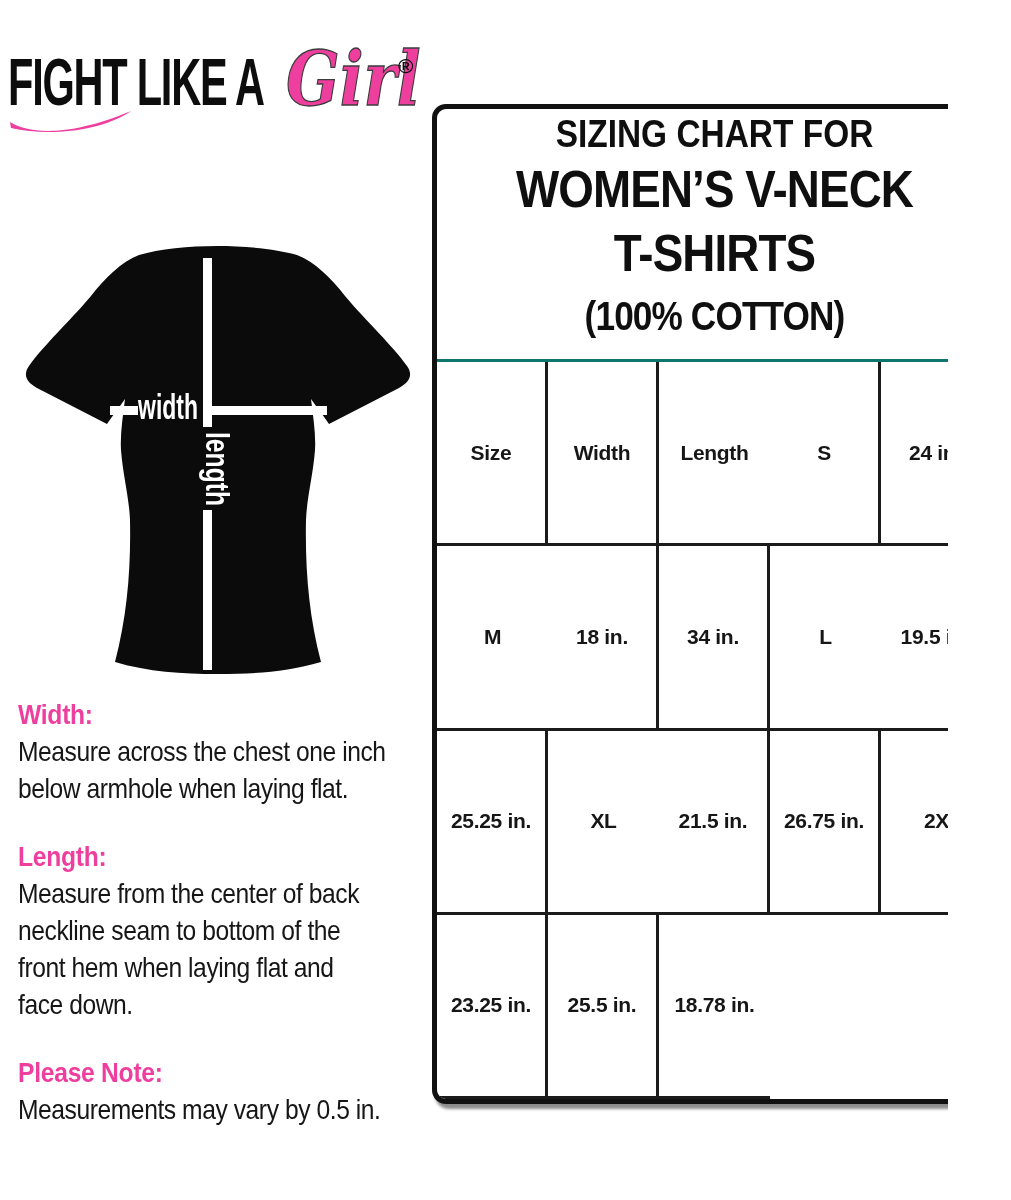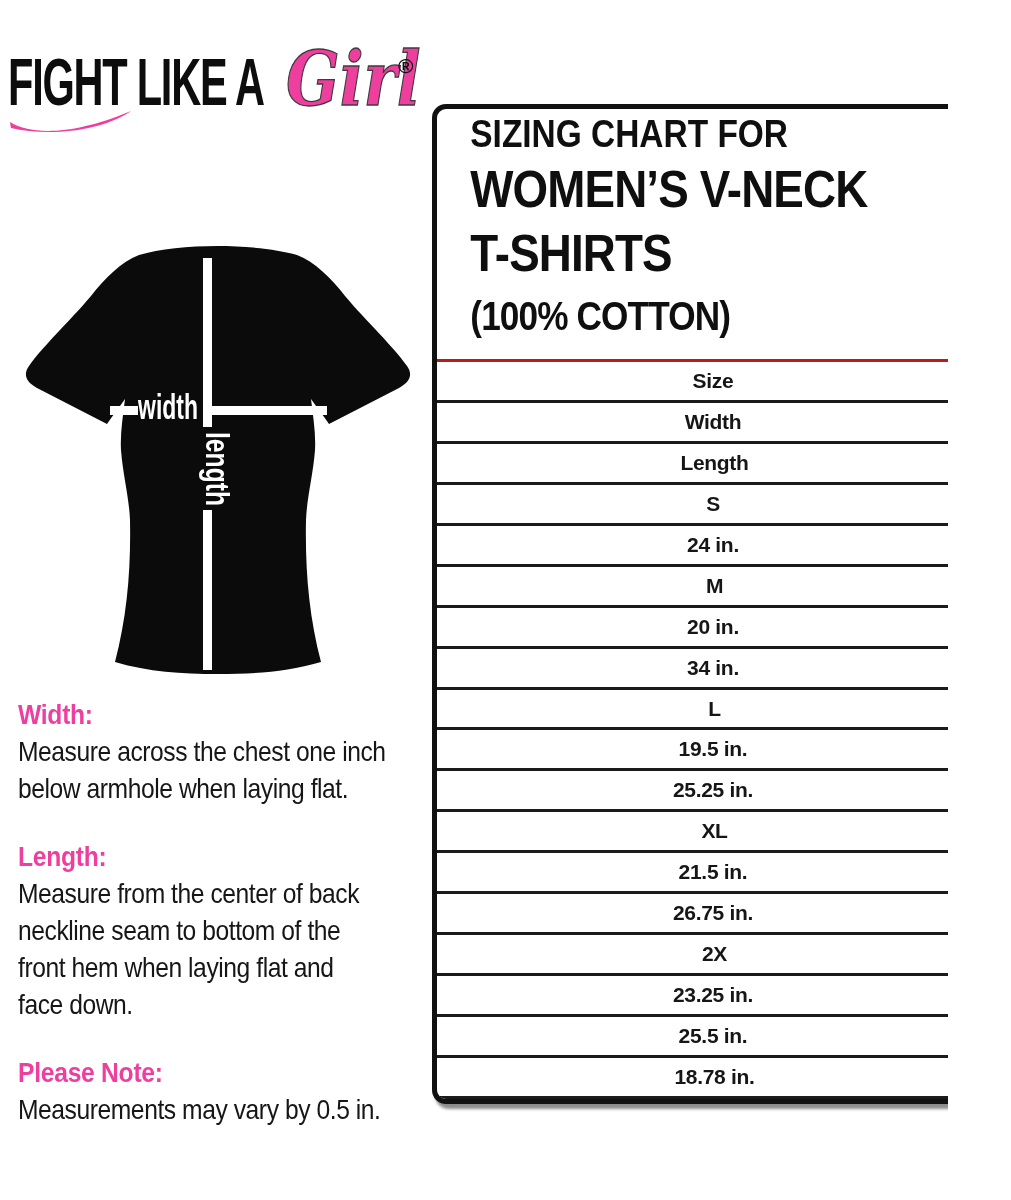--- a/index.html
+++ b/index.html
@@ -47,30 +47,30 @@
     white-space:pre-line;
   }
 
   
   .chart-box {
     position:absolute; left:432px; top:92px; width:565px; height:1000px;
     box-sizing:border-box; border:5px solid #111; border-radius:14px;
     background:#ffffff; box-shadow:3px 5px 3px rgba(0,0,0,0.45);
     display:flex; flex-direction:column; overflow:hidden;
   }
-  .chart-title { height:250px; box-sizing:border-box; padding-top:2px; text-align:left; color:#0f0f0f; }
+  .chart-title { height:250px; box-sizing:border-box; padding-top:2px; text-align:center; color:#0f0f0f; }
   .chart-title > div { transform:scaleX(0.88); transform-origin:center top; white-space:nowrap; }
   .title-line1 { font-size:38px; font-weight:700; line-height:46px; }
   .title-line2 { font-size:52px; font-weight:700; line-height:64px; letter-spacing:-1px; }
   .title-line3 { font-size:52px; font-weight:700; line-height:64px; letter-spacing:-1px; }
   .title-sub   { font-size:40px; font-weight:700; line-height:50px; margin-top:6px; letter-spacing:-1px; }
 
   .size-grid {
-    flex:1; border-top:3px solid #b91c1c;
-    display:grid; grid-template-columns:1fr; grid-auto-rows:1fr;
+    flex:1; border-top:3px solid #0f766e;
+    display:grid; grid-template-columns:1fr 1fr 1fr 1fr 1fr; grid-auto-rows:1fr;
   }
   .size-grid > div {
     display:flex; align-items:center; justify-content:center;
     border-right:3px solid #1b1b1b; border-bottom:3px solid #1b1b1b;
     font-size:21px; font-weight:700; color:#161616; letter-spacing:-0.3px;
   }
   .size-grid > div:nth-child(3n) { border-right:none; }
   .size-grid > div:nth-child(n+19) { border-bottom:none; }
 </style>
 </head>
@@ -147,21 +147,21 @@
 
     <div class="size-grid">
       <div>Size</div>
       <div>Width</div>
       <div>Length</div>
 
       <div>S</div>
       <div>24 in.</div>
 
       <div>M</div>
-      <div>20 in.</div>
+      <div>18 in.</div>
       <div>34 in.</div>
 
       <div>L</div>
       <div>19.5 in.</div>
       <div>25.25 in.</div>
 
       <div>XL</div>
       <div>21.5 in.</div>
       <div>26.75 in.</div>
 

